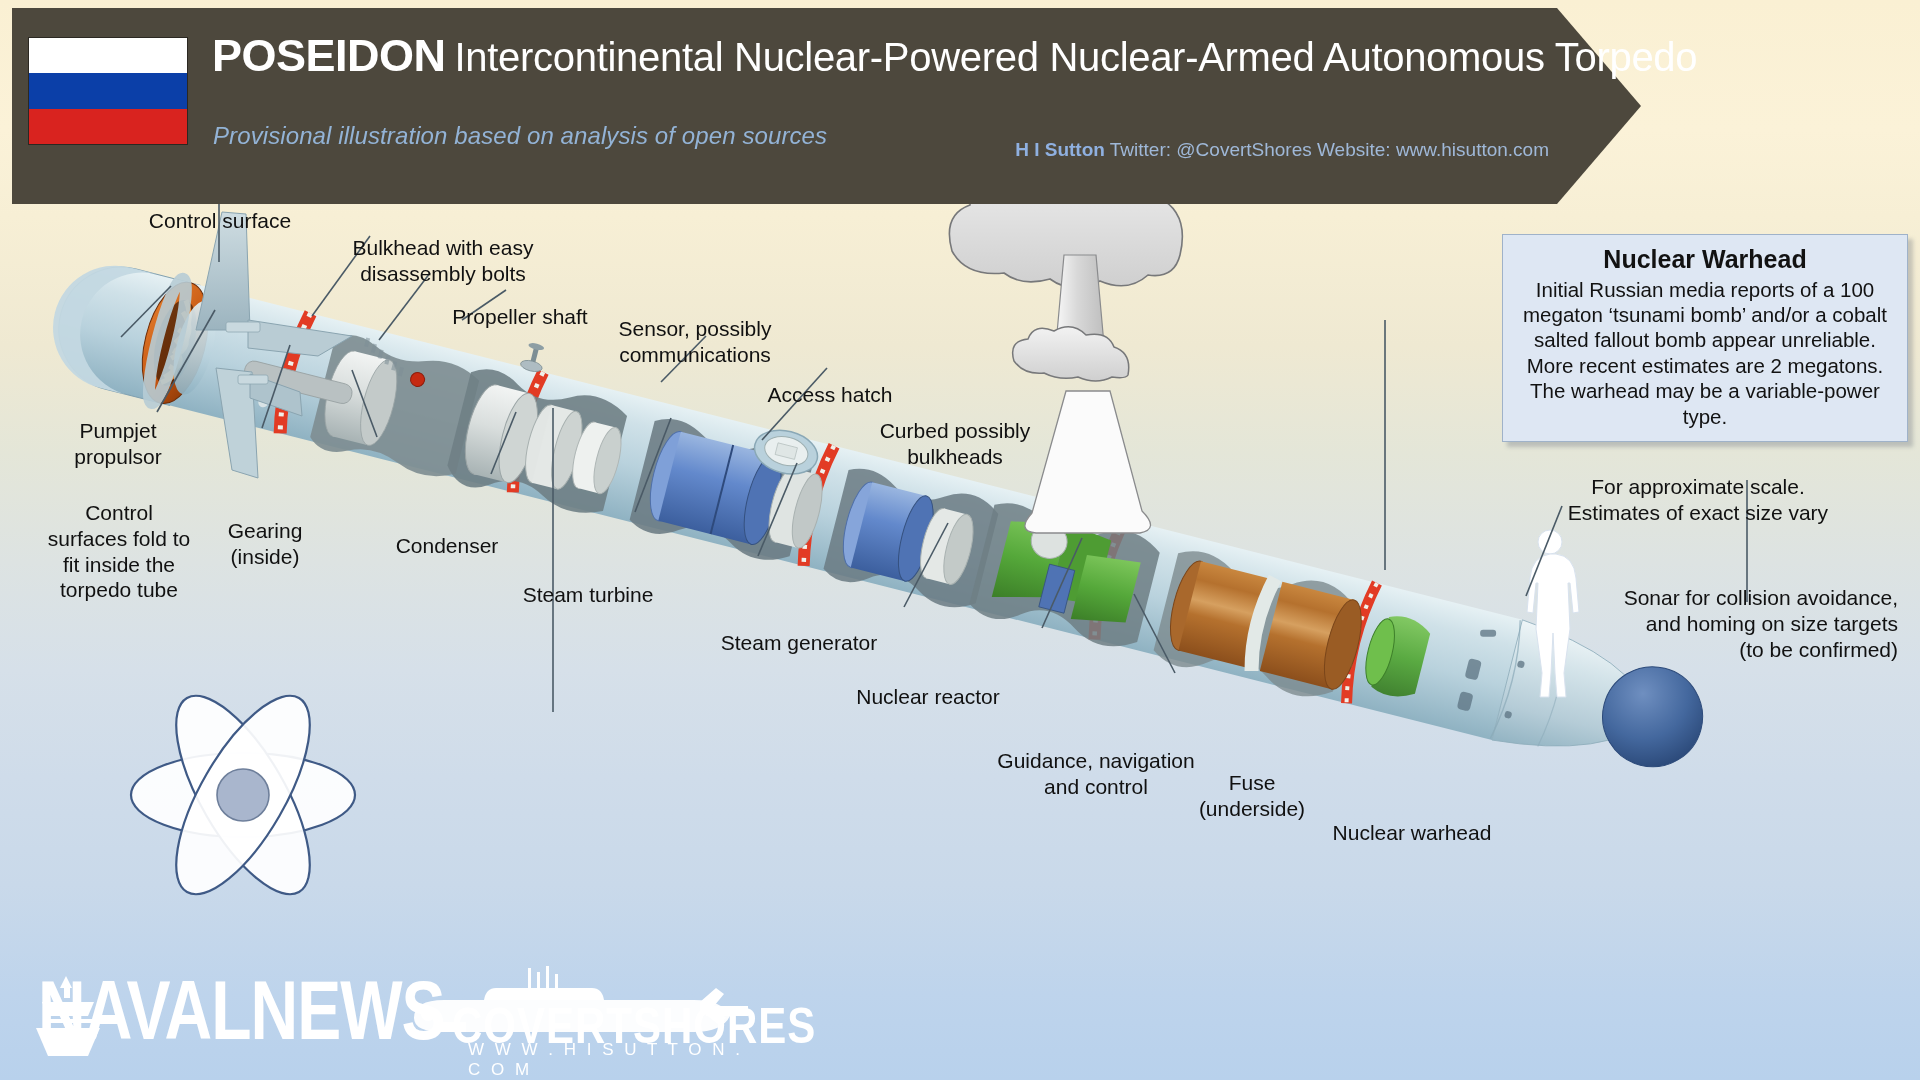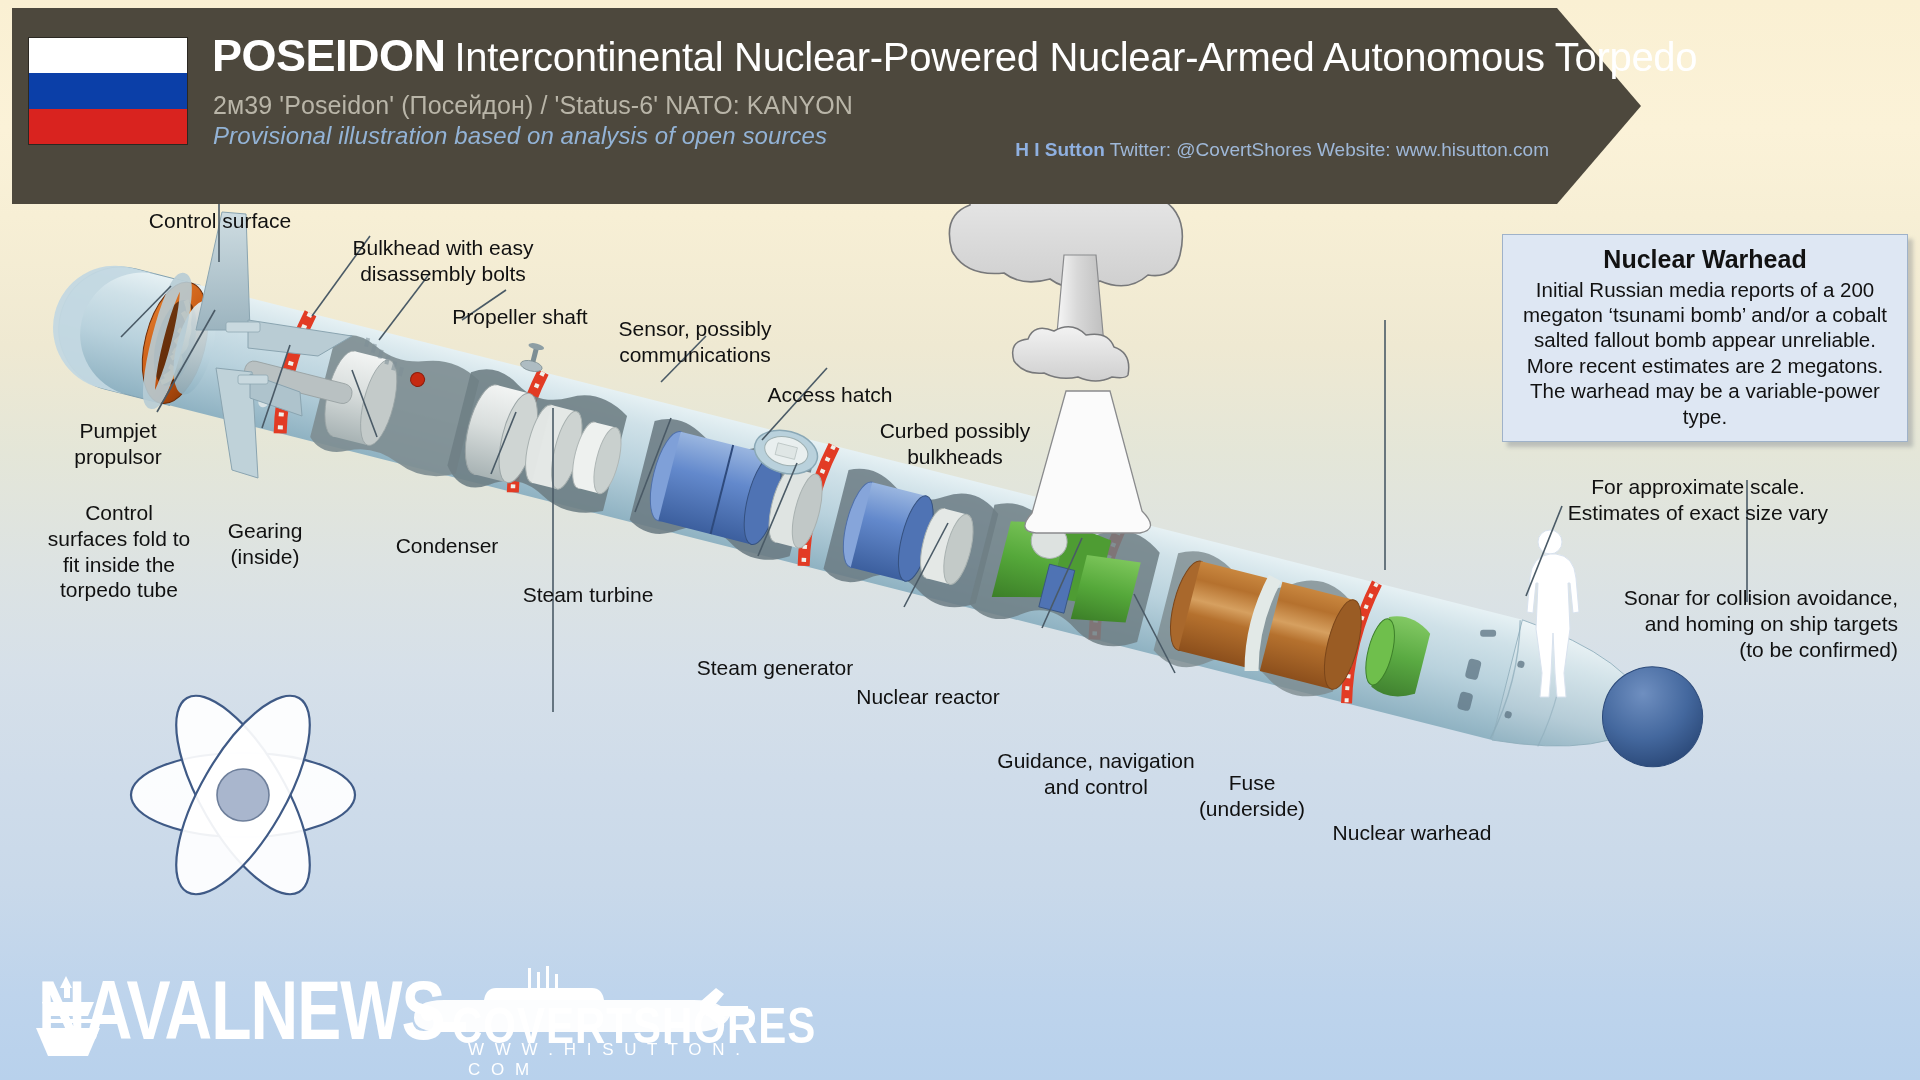--- a/index.html
+++ b/index.html
@@ -420,29 +420,28 @@
     <div class="flag">
       <i class="fw"></i>
         <i class="fb"></i>
         <i class="fr"></i>
     </div>
 
     <div id="title-row">
       <span id="title-main">POSEIDON</span><span id="title-sub">Intercontinental Nuclear-Powered Nuclear-Armed Autonomous Torpedo</span>
     </div>
 
-    <div id="desig">2м39 'Poseidon' (Посейдон) / 'Status-6' NATO: KANYON</div>
     <div id="provisional">Provisional illustration based on analysis of open sources</div>
 
     <div id="credit"><b>H I Sutton</b><span> Twitter: @CovertShores Website: www.hisutton.com</span></div>
   </div>
 
   <div class="callout" id="callout-warhead">
     <div class="ctitle">Nuclear Warhead</div>
-    <div class="cbody">Initial Russian media reports of a 200 megaton ‘tsunami bomb’ and/or a cobalt salted fallout bomb appear unreliable. More recent estimates are 2 megatons. The warhead may be a variable-power type.</div>
+    <div class="cbody">Initial Russian media reports of a 100 megaton ‘tsunami bomb’ and/or a cobalt salted fallout bomb appear unreliable. More recent estimates are 2 megatons. The warhead may be a variable-power type.</div>
   </div>
 
 
   <div class="lbl c" style="left:140px;top:208px;width:160px;text-align:center;">Control surface</div>
   <div class="lbl c" style="left:348px;top:235px;width:190px;">Bulkhead with easy
 disassembly bolts</div>
   <div class="lbl c" style="left:430px;top:304px;width:180px;">Propeller shaft</div>
   <div class="lbl c" style="left:600px;top:316px;width:190px;">Sensor, possibly
 communications</div>
   <div class="lbl c" style="left:735px;top:382px;width:190px;">Access hatch</div>
@@ -451,31 +450,31 @@
   <div class="lbl c" style="left:38px;top:418px;width:160px;">Pumpjet
 propulsor</div>
   <div class="lbl c" style="left:24px;top:500px;width:190px;">Control
 surfaces fold to
 fit inside the
 torpedo tube</div>
   <div class="lbl c" style="left:200px;top:518px;width:130px;">Gearing
 (inside)</div>
   <div class="lbl c" style="left:372px;top:533px;width:150px;">Condenser</div>
   <div class="lbl c" style="left:498px;top:582px;width:180px;text-align:center;">Steam turbine</div>
-  <div class="lbl c" style="left:670px;top:630px;width:210px;margin-top:25px;">Steam generator</div>
+  <div class="lbl c" style="left:694px;top:630px;width:210px;">Steam generator</div>
   <div class="lbl c" style="left:828px;top:684px;width:200px;">Nuclear reactor</div>
   <div class="lbl c" style="left:986px;top:748px;width:220px;">Guidance, navigation
 and control</div>
   <div class="lbl c" style="left:1192px;top:770px;width:120px;">Fuse
 (underside)</div>
   <div class="lbl c" style="left:1312px;top:820px;width:200px;">Nuclear warhead</div>
   <div class="lbl c" style="left:1558px;top:474px;width:280px;">For approximate scale.
 Estimates of exact size vary</div>
   <div class="lbl r" style="left:1578px;top:585px;width:320px;">Sonar for collision avoidance,
-and homing on ship targets
+and homing on size targets
 (to be confirmed)</div>
 
   <div id="footer">
 
     <svg style="position:absolute;left:28px;bottom:20px;" width="80" height="86" viewBox="0 0 80 86">
       <path d="M38,2 L44,14 L32,14 Z" fill="#ffffff"></path>
       <rect x="36" y="14" width="6" height="10" fill="#ffffff"></rect>
       <path d="M14,28 L66,28 L60,42 L20,42 Z" fill="#ffffff"></path>
       <rect x="16" y="45" width="48" height="4" fill="#ffffff"></rect>
       <path d="M8,54 L72,54 L60,82 L20,82 Z" fill="#ffffff"></path>

